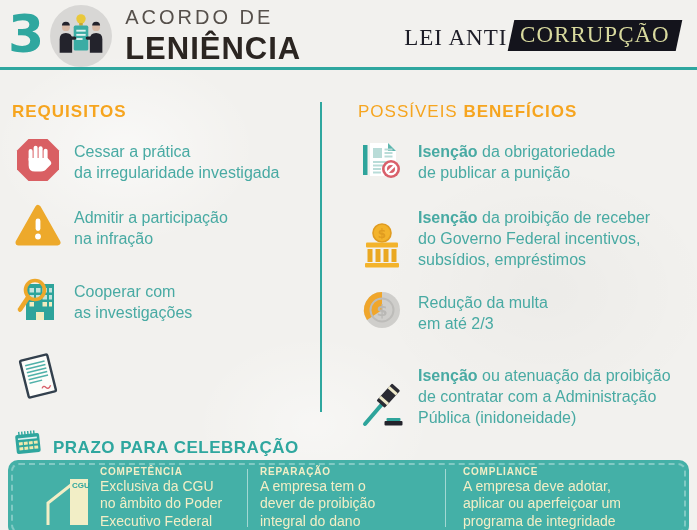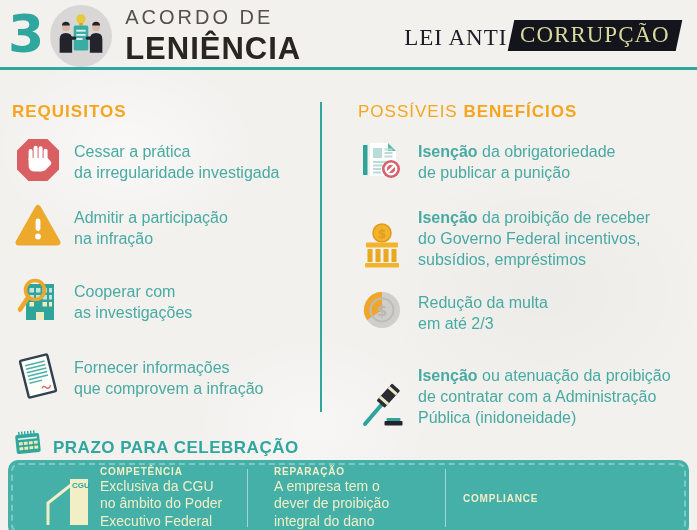--- a/index.html
+++ b/index.html
@@ -60,21 +60,21 @@
   .prazo .cal svg{width:32px;height:32px}
   .prazo-label{font-size:17px;font-weight:700;color:var(--teal);letter-spacing:.5px}
   .prazo-value{font-size:17px;color:#5fb3ac;margin-left:7px}
   
   .footer-box{position:relative;margin:2px 8px 0 8px;height:76px;background:var(--boxBg);
     border-radius:10px;display:flex;align-items:center}
   .footer-box::after{content:"";position:absolute;inset:3px;border:2px dashed rgba(255,255,255,.33);
     border-radius:8px;pointer-events:none}
   .fcol{height:58px;display:flex;align-items:center;color:var(--cream)}
   .fcol-1{flex:0 0 239px;padding-left:34px}
-  .fcol-2{flex:0 0 198px;border-left:1px solid rgba(255,255,255,.5);padding-left:26px}
+  .fcol-2{flex:0 0 198px;border-left:1px solid rgba(255,255,255,.5);padding-left:12px}
   .fcol-3{flex:1;border-left:1px solid rgba(255,255,255,.5);padding-left:17px}
   .fcol .cgu{width:50px;height:58px;margin-right:8px;flex:0 0 50px}
   .fcol .cgu svg{width:50px;height:58px}
   .fheading{font-size:10px;font-weight:700;letter-spacing:.8px}
   .ftext{font-size:14px;line-height:1.25;white-space:pre-line;margin-top:1px}
 </style>
 </head>
 <body>
 
 <div class="page">
@@ -183,22 +183,20 @@
                   <line x1="14" y1="14.6" x2="34" y2="14.6"></line>
                 <line x1="14" y1="18.2" x2="34" y2="18.2"></line>
                   <line x1="14" y1="21.8" x2="34" y2="21.8"></line>
                 <line x1="14" y1="25.4" x2="34" y2="25.4"></line>
                   <line x1="14" y1="29" x2="27" y2="29"></line>
               </g>
               <path d="M25,37 q2,-3 4,0 t5,-1" stroke="#d9606a" stroke-width="1.4" fill="none"></path>
             </g>
           </svg>
         </span>
-        <div class="txt">Fornecer informações
-que comprovem a infração</div>
       </div>
     </section>
 
     <section class="col-right">
       <h2 class="heading"><span class="reg">POSSÍVEIS</span> <span>BENEFÍCIOS</span></h2>
 
       <div class="item">
         <span class="ico">
           <svg viewBox="0 0 48 48">
             <rect x="5" y="9" width="4.5" height="30" fill="#2ea49b"></rect>
@@ -326,17 +324,20 @@
       <div>
         <div class="fheading">REPARAÇÃO</div>
         <div class="ftext">A empresa tem o
 dever de proibição
 integral do dano</div>
       </div>
     </div>
     <div class="fcol fcol-3">
       <div>
         <div class="fheading">COMPLIANCE</div>
+        <div class="ftext">A empresa deve adotar,
+aplicar ou aperfeiçoar um
+programa de integridade</div>
       </div>
     </div>
   </footer>
 
 </div>
 
 </body></html>

